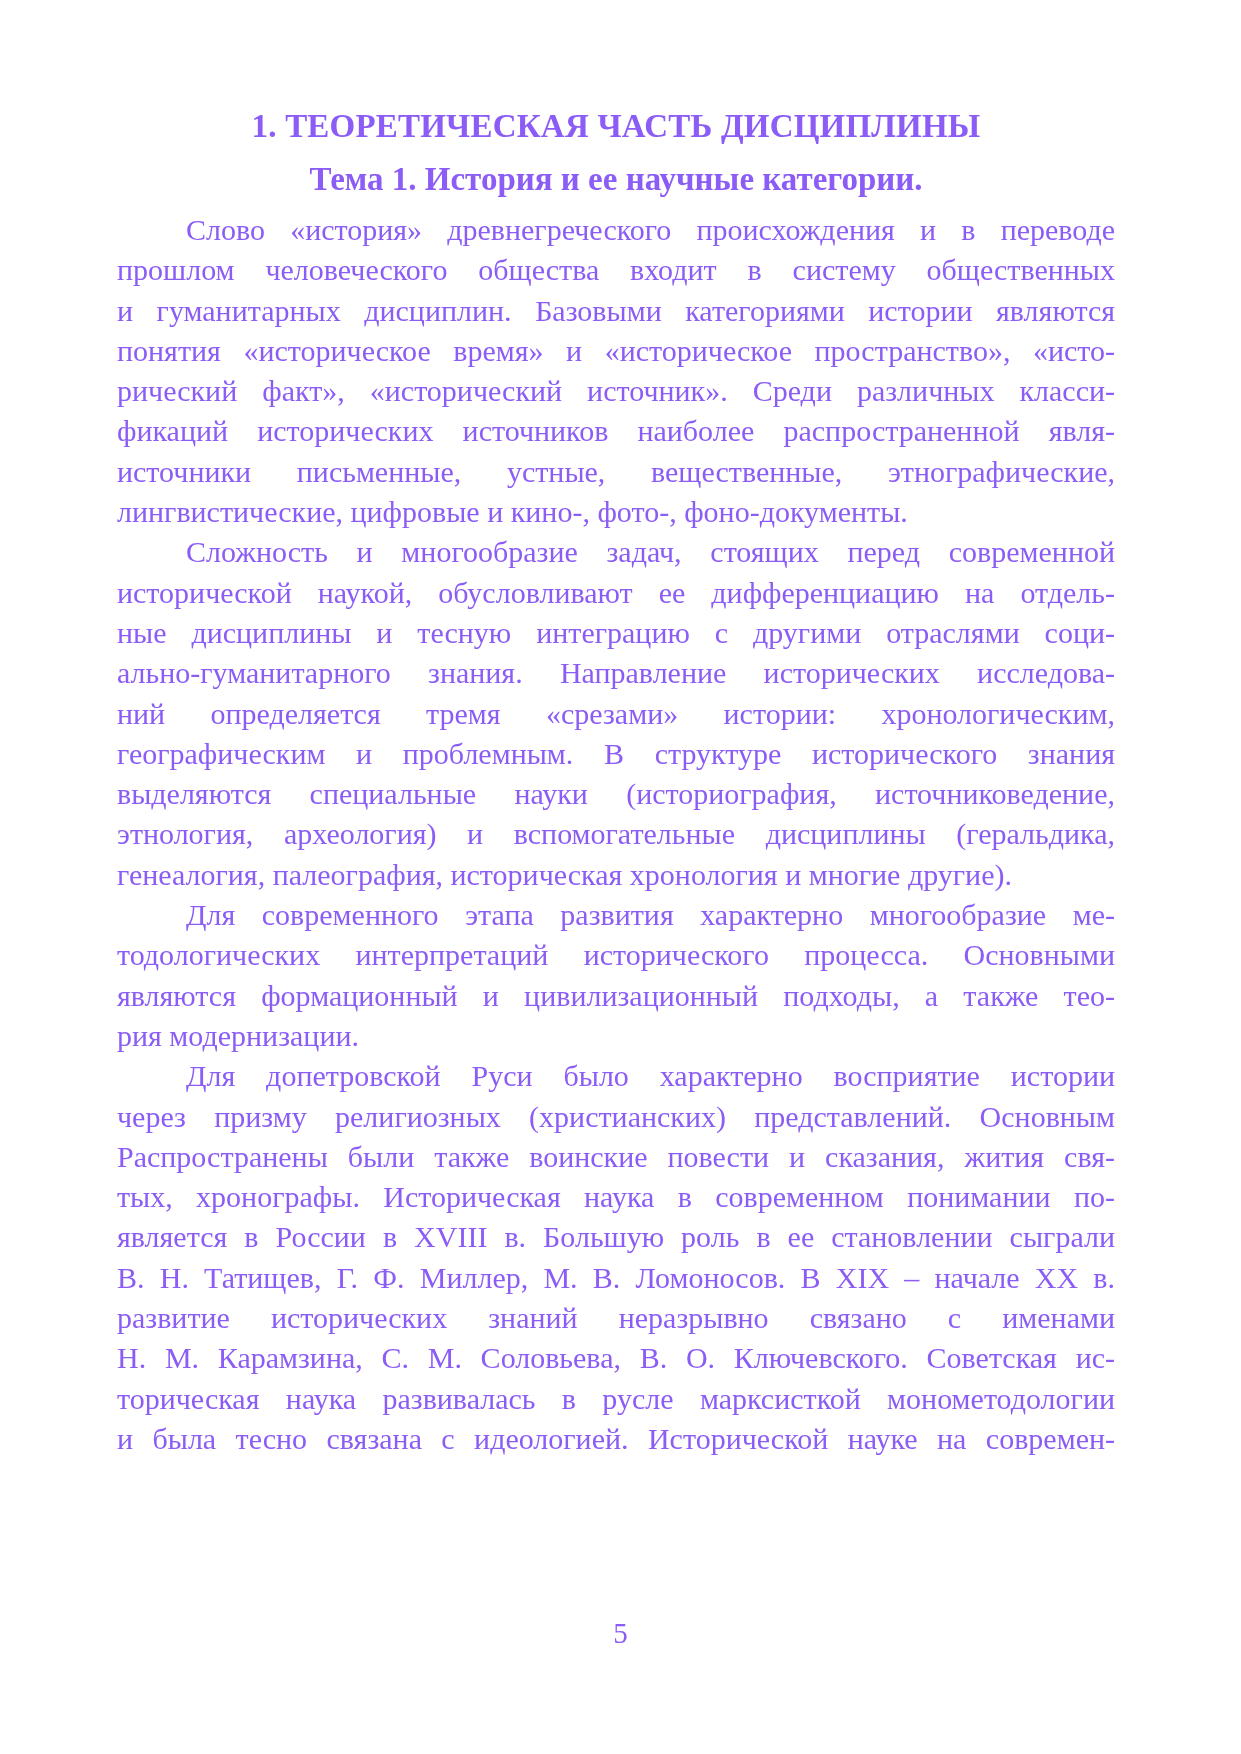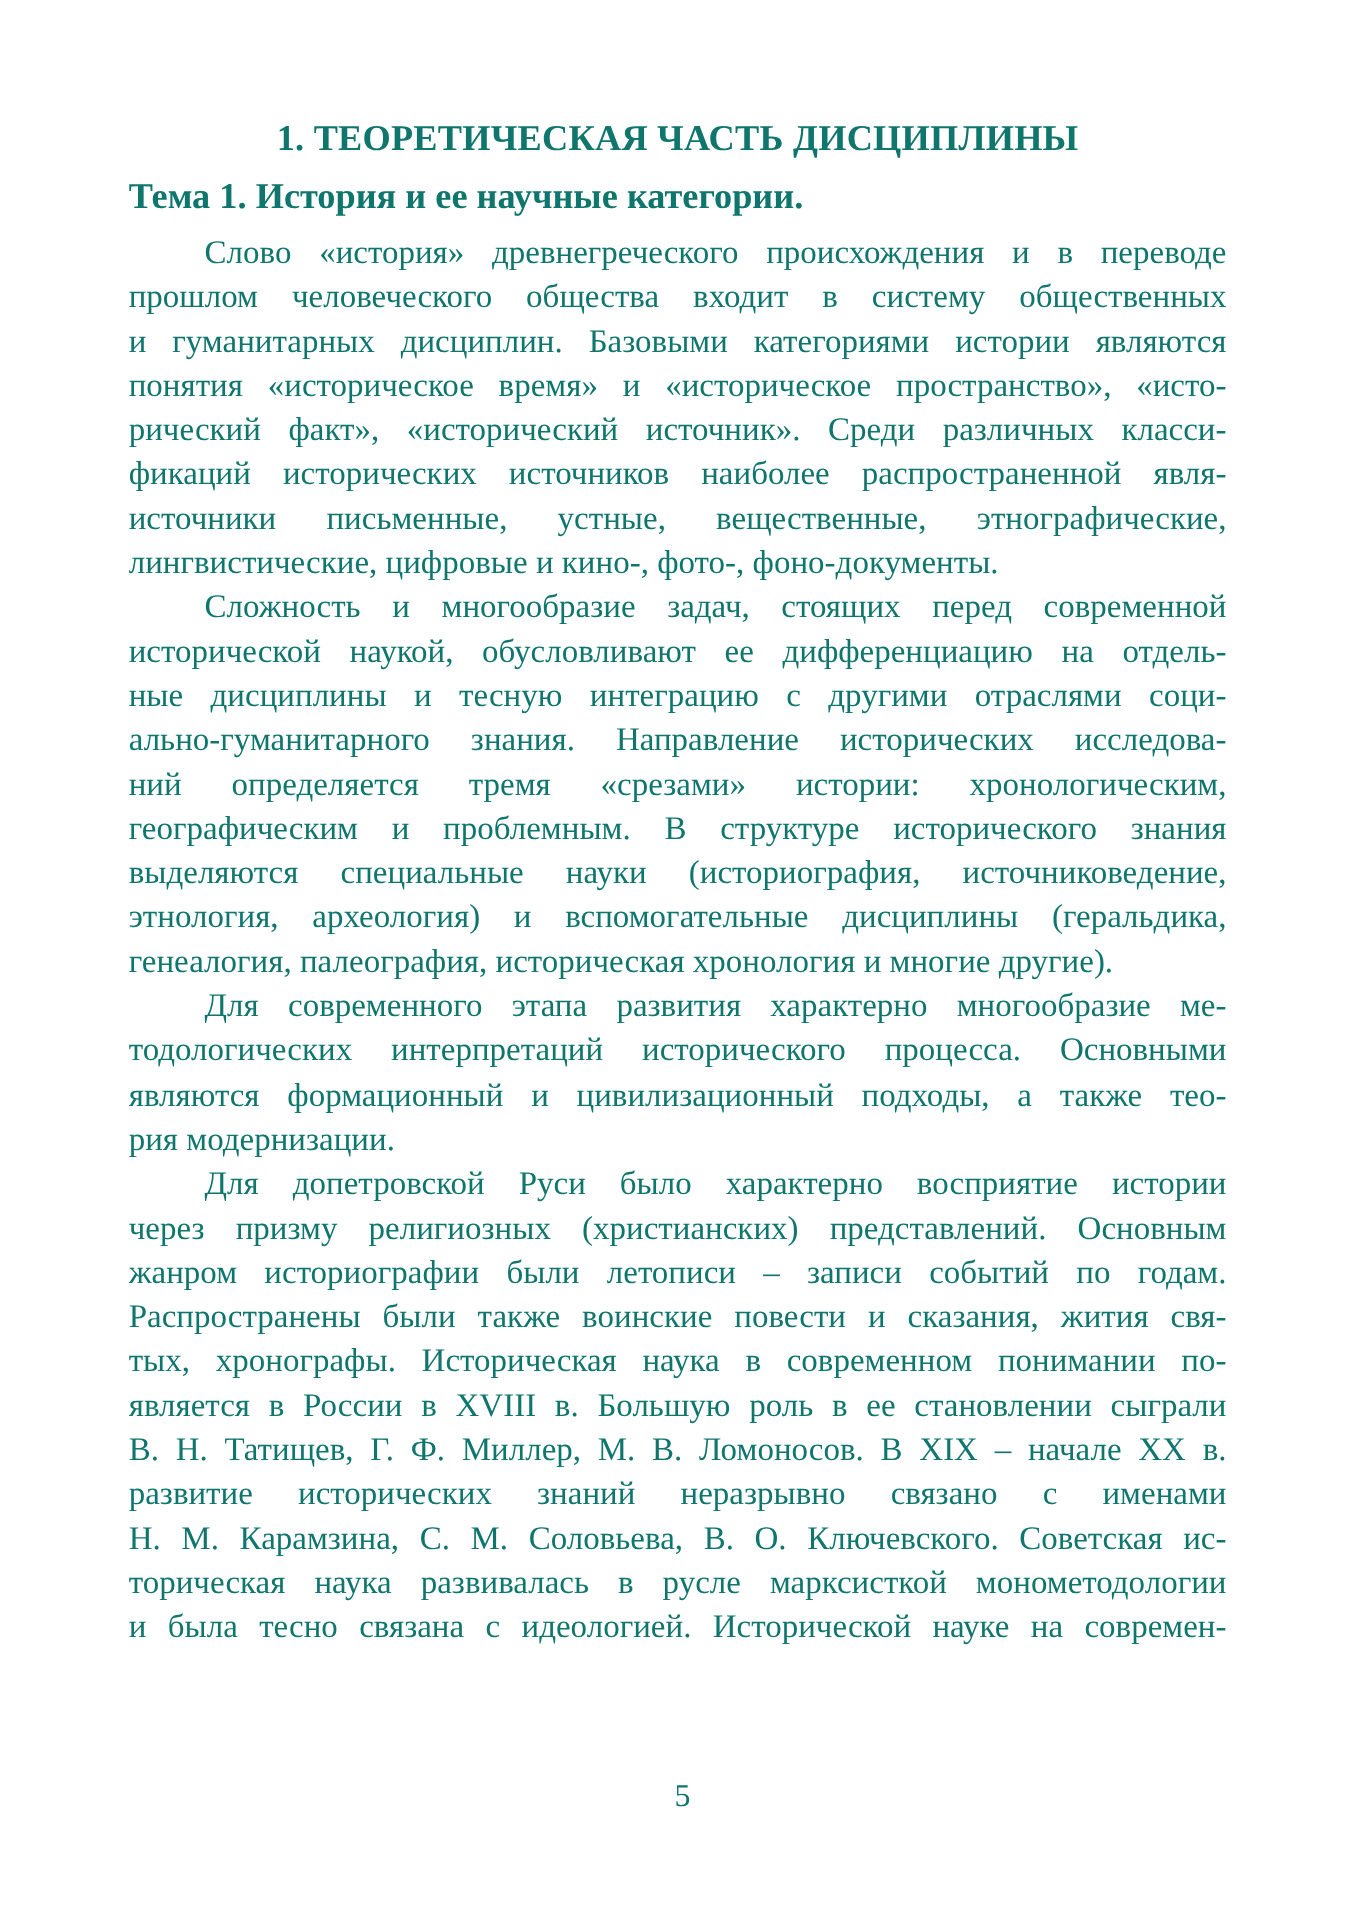--- a/index.html
+++ b/index.html
@@ -6,41 +6,41 @@
     margin: 0;
     padding: 0;
     background: #e8e8e8;
   }
   .page {
     position: relative;
     width: 1241px;
     height: 1754px;
     margin: 0 auto;
     background: #ffffff;
-    color: #0f766e;
+    color: #8b5cf6;
     font-family: "Liberation Serif", "DejaVu Serif", serif;
     overflow: hidden;
   }
   .content {
     position: absolute;
     left: 117px;
     top: 0;
     width: 998px;
   }
   .chapter-title {
     margin-top: 106px;
     text-align: center;
     font-weight: bold;
     font-size: 33px;
     line-height: 40px;
     letter-spacing: 0.2px;
   }
   .topic-title {
     margin-top: 12px;
-    text-align: left;
+    text-align: center;
     font-weight: bold;
     font-size: 33px;
     line-height: 42px;
   }
   .body-text {
     margin-top: 10px;
   }
   .line {
     font-size: 30px;
     line-height: 40.3px;
@@ -95,21 +95,20 @@
         <div class="line">географическим и проблемным. В структуре исторического знания</div>
         <div class="line">выделяются специальные науки (историография, источниковедение,</div>
         <div class="line">этнология, археология) и вспомогательные дисциплины (геральдика,</div>
         <div class="line left">генеалогия, палеография, историческая хронология и многие другие).</div>
         <div class="line first">Для современного этапа развития характерно многообразие ме-</div>
         <div class="line">тодологических интерпретаций исторического процесса. Основными</div>
         <div class="line">являются формационный и цивилизационный подходы, а также тео-</div>
         <div class="line left">рия модернизации.</div>
         <div class="line first">Для допетровской Руси было характерно восприятие истории</div>
         <div class="line">через призму религиозных (христианских) представлений. Основным</div>
-        <div class="line">жанром историографии были летописи – записи событий по годам.</div>
         <div class="line">Распространены были также воинские повести и сказания, жития свя-</div>
         <div class="line">тых, хронографы. Историческая наука в современном понимании по-</div>
         <div class="line">является в России в XVIII в. Большую роль в ее становлении сыграли</div>
         <div class="line">В. Н. Татищев, Г. Ф. Миллер, М. В. Ломоносов. В XIX – начале XX в.</div>
         <div class="line">развитие исторических знаний неразрывно связано с именами</div>
         <div class="line">Н. М. Карамзина, С. М. Соловьева, В. О. Ключевского. Советская ис-</div>
         <div class="line">торическая наука развивалась в русле марксисткой монометодологии</div>
         <div class="line">и была тесно связана с идеологией. Исторической науке на современ-</div>
       </div>
 

